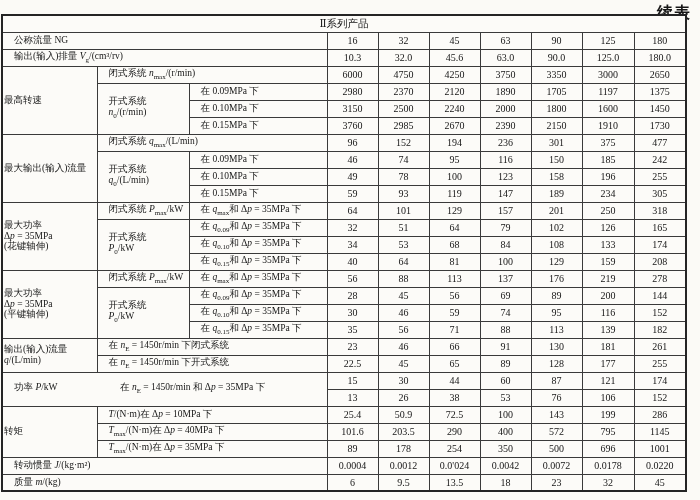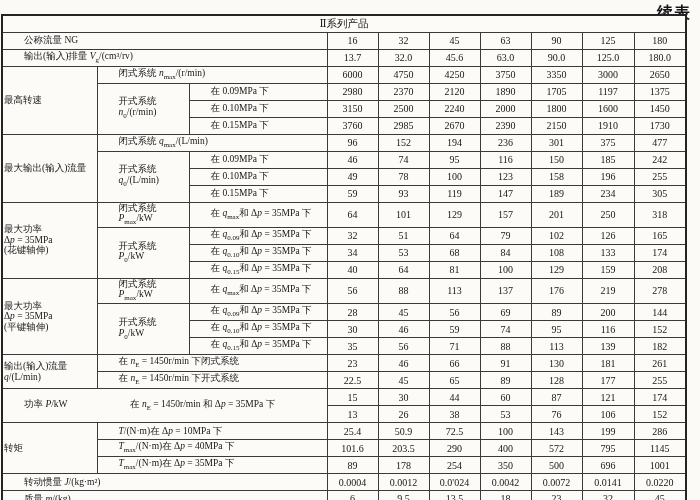--- a/index.html
+++ b/index.html
@@ -25,21 +25,21 @@
     border:1px solid #3a3a3a;
     height:17px;
     font-size:9.5px;
     line-height:1.12;
     padding:0 3px;
     white-space:pre-line;
     overflow:hidden;
     vertical-align:middle;
   }
   td.title { text-align:center; font-size:10.5px; padding:1px 0; }
-  td.label { text-align:left; padding-left:21px; }
+  td.label { text-align:left; padding-left:11px; }
   td.cat   { padding-left:1px; }
   td.value { text-align:center; font-size:10px; padding:0 1px; white-space:nowrap; }
   td i { font-style:italic; font-family:"Liberation Serif","DejaVu Serif",serif; }
   sub { font-size:7px; }
   td.split .split-a { display:inline-block; width:90px; }
   td.split .split-b { display:inline-block;margin-left:16px; }
 </style>
 </head>
 <body>
 
@@ -67,21 +67,21 @@
         <td class="value">16</td>
         <td class="value">32</td>
         <td class="value">45</td>
         <td class="value">63</td>
         <td class="value">90</td>
         <td class="value">125</td>
         <td class="value">180</td>
       </tr>
       <tr>
         <td colspan="3" class="label">输出(输入)排量 <i>V</i><sub>g</sub>/(cm³/rv)</td>
-        <td class="value">13.7</td>
+        <td class="value">10.3</td>
         <td class="value">32.0</td>
         <td class="value">45.6</td>
         <td class="value">63.0</td>
         <td class="value">90.0</td>
         <td class="value">125.0</td>
         <td class="value">180.0</td>
       </tr>
       <tr>
         <td rowspan="4" class="label cat">最高转速</td>
         <td colspan="2" class="label">闭式系统 <i>n</i><sub>max</sub>/(r/min)</td>
@@ -323,21 +323,21 @@
         <td class="value">696</td>
         <td class="value">1001</td>
       </tr>
       <tr>
         <td colspan="3" class="label">转动惯量 <i>J</i>/(kg·m²)</td>
         <td class="value">0.0004</td>
         <td class="value">0.0012</td>
         <td class="value">0.0'024</td>
         <td class="value">0.0042</td>
         <td class="value">0.0072</td>
-        <td class="value">0.0141</td>
+        <td class="value">0.0178</td>
         <td class="value">0.0220</td>
       </tr>
       <tr>
         <td colspan="3" class="label">质量 <i>m</i>/(kg)</td>
         <td class="value">6</td>
         <td class="value">9.5</td>
         <td class="value">13.5</td>
         <td class="value">18</td>
         <td class="value">23</td>
         <td class="value">32</td>

